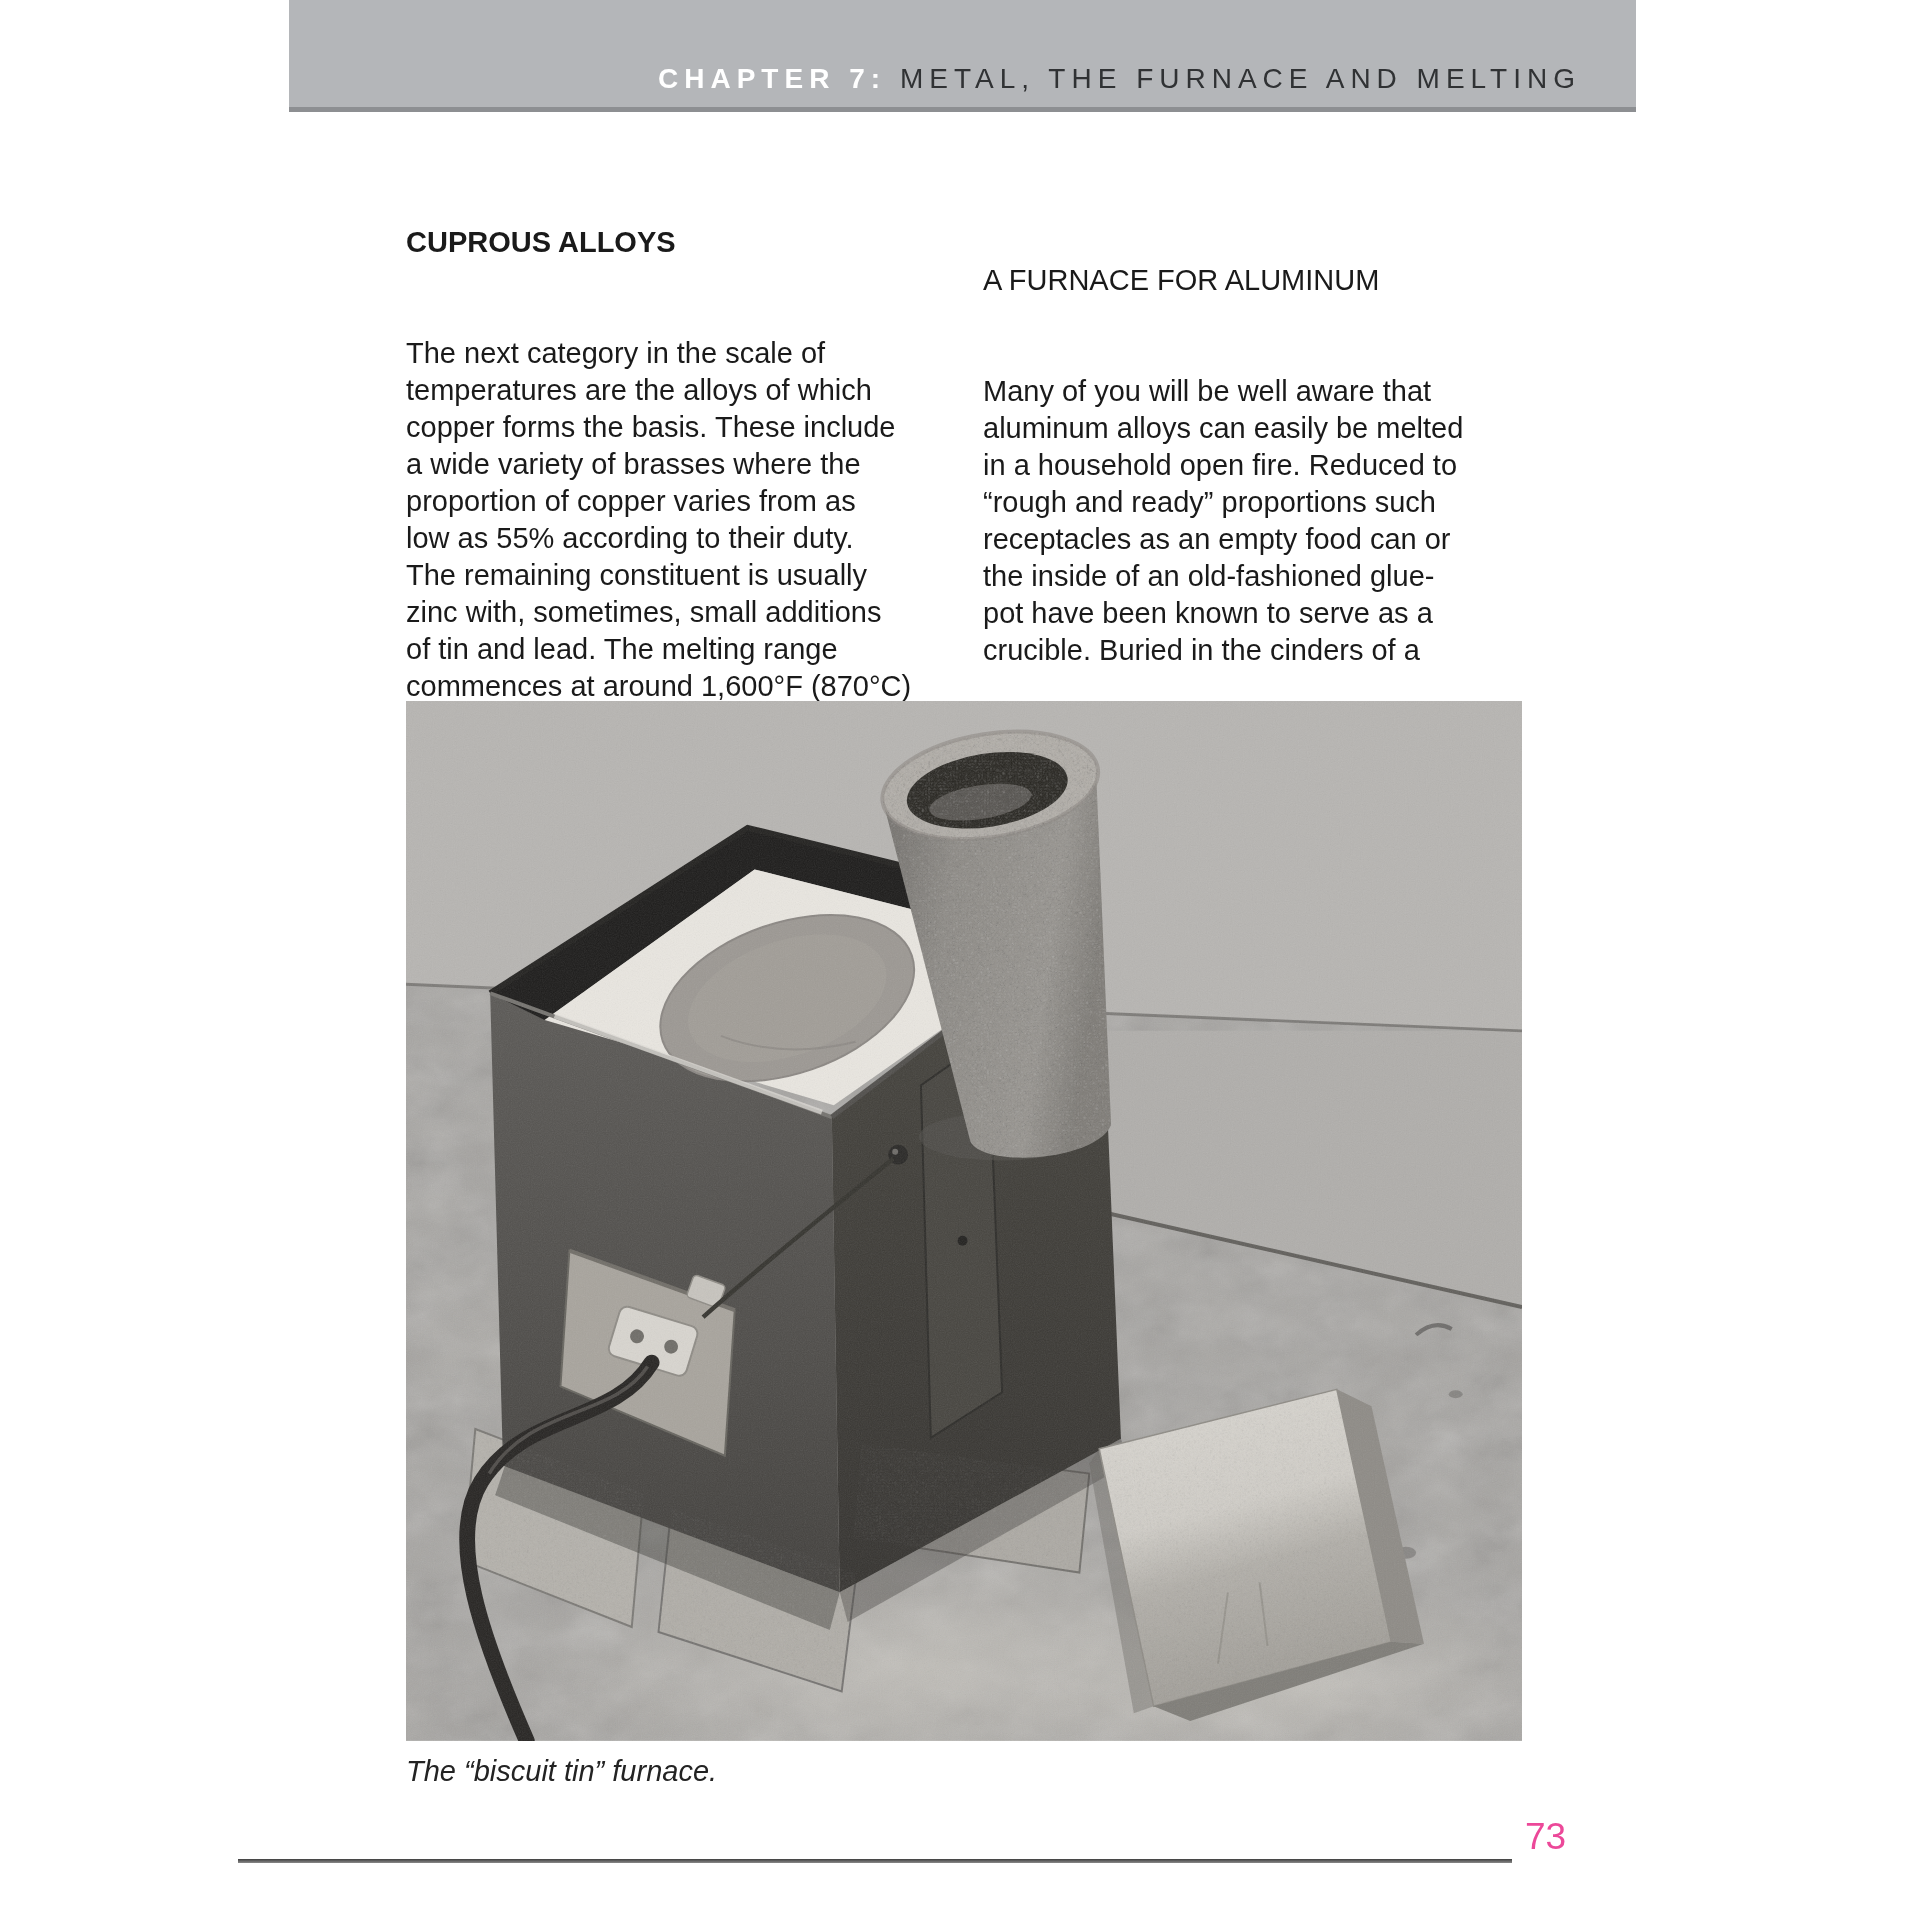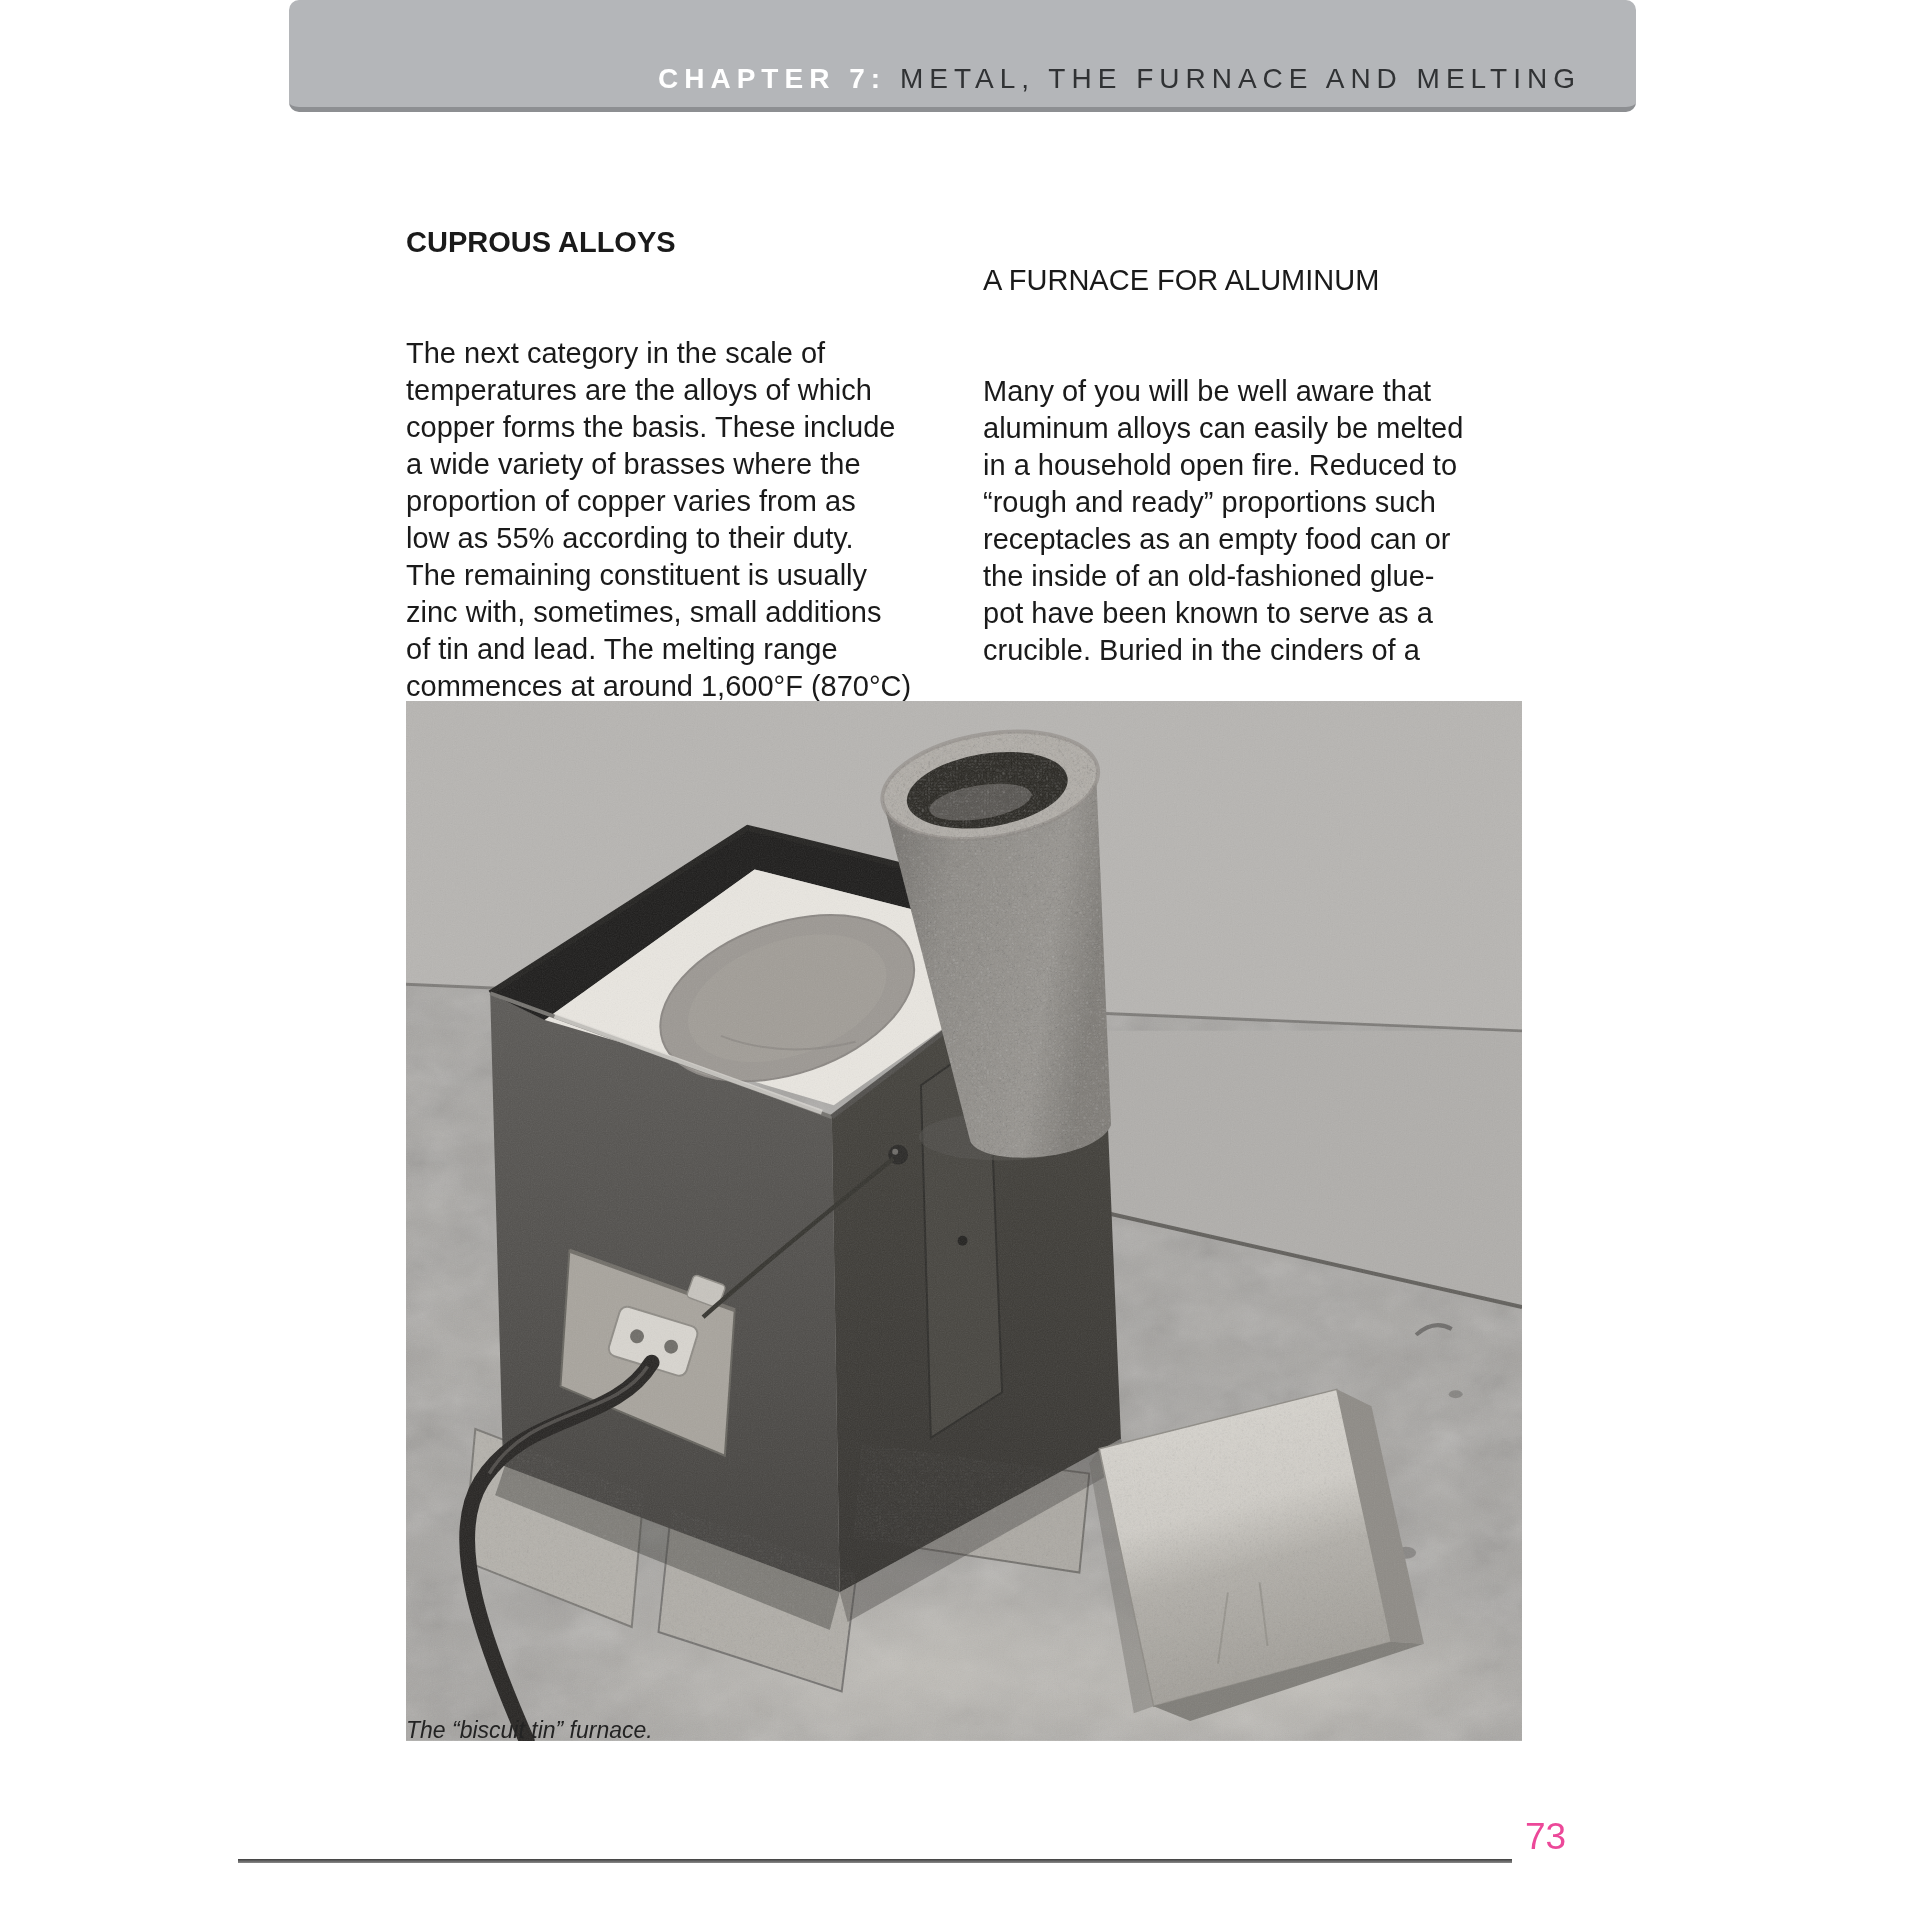--- a/index.html
+++ b/index.html
@@ -11,37 +11,37 @@
     color:#1a1a1a;
     overflow:hidden;
   }
   
   .chapter-bar{
     position:absolute;left:289px;top:0;width:1347px;height:112px;
     background:#b4b6b9;
     border-bottom:5px solid #8d8f92;
     display:flex;align-items:flex-end;justify-content:flex-end;
     padding:0 55px 12px 0;box-sizing:border-box;
-    font-size:28px;letter-spacing:6px;white-space:nowrap;border-radius:10px;
+    font-size:28px;letter-spacing:6px;white-space:nowrap;
   }
   .chapter-label{font-weight:800;color:#ffffff;}
   .chapter-title{font-weight:400;color:#303234;margin-left:14px;}
   
   .col{position:absolute;font-size:29px;line-height:37px;white-space:pre;}
   .col .h{font-weight:bold;}
   .col .ln{height:37px;}
   .col-left{left:406px;top:150px;}
   .col-right{left:983px;top:150px;}
   .col-right .h2{font-weight:normal;margin-top:38px;}
   
   .figure{position:absolute;left:406px;top:701px;width:1116px;height:1040px;}
   .figure svg{display:block;}
   .caption{
-    position:absolute;left:406px;top:1717px;
-    font-size:23px;font-style:italic;color:#232323;
+    position:absolute;left:406px;top:1755px;
+    font-size:29px;font-style:italic;color:#232323;
   }
   
   .footer-rule{
     position:absolute;left:238px;top:1859px;width:1274px;height:4px;
     background:linear-gradient(#3f3f3f,#8a8a8a);
   }
   .page-number{
     position:absolute;left:1525px;top:1816px;width:59px;
     font-size:37px;color:#ec4899;text-align:left;
   }

